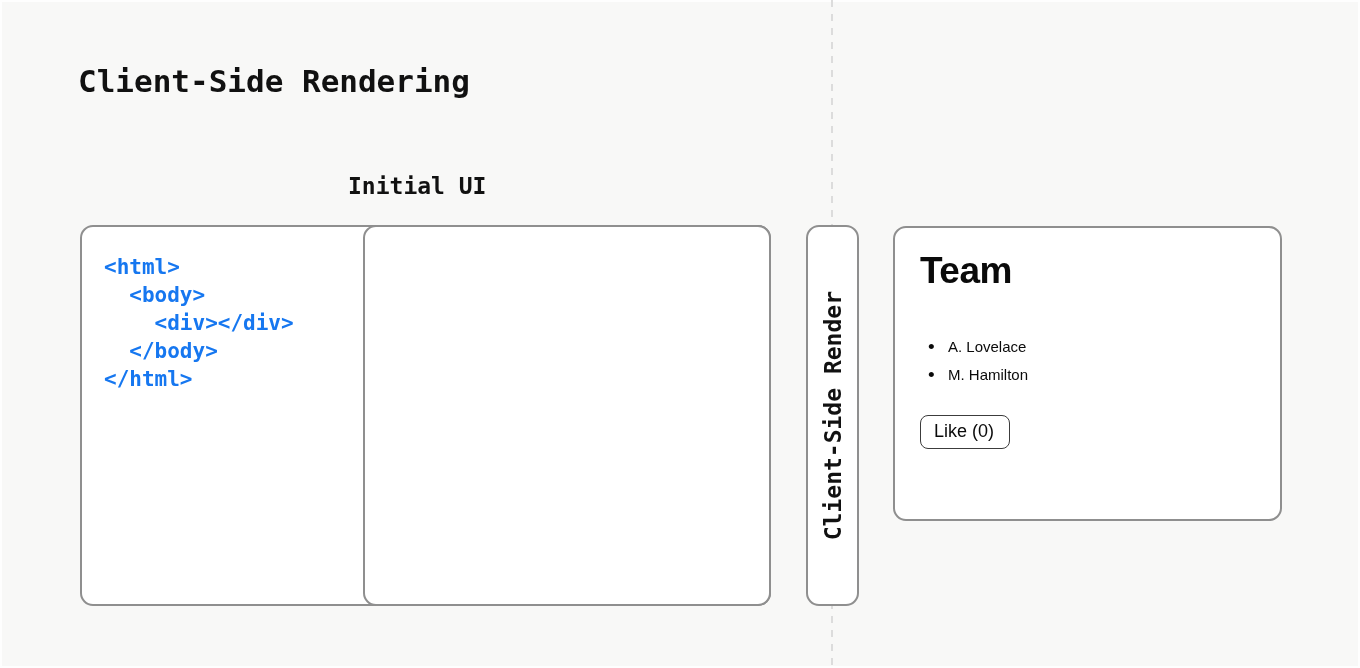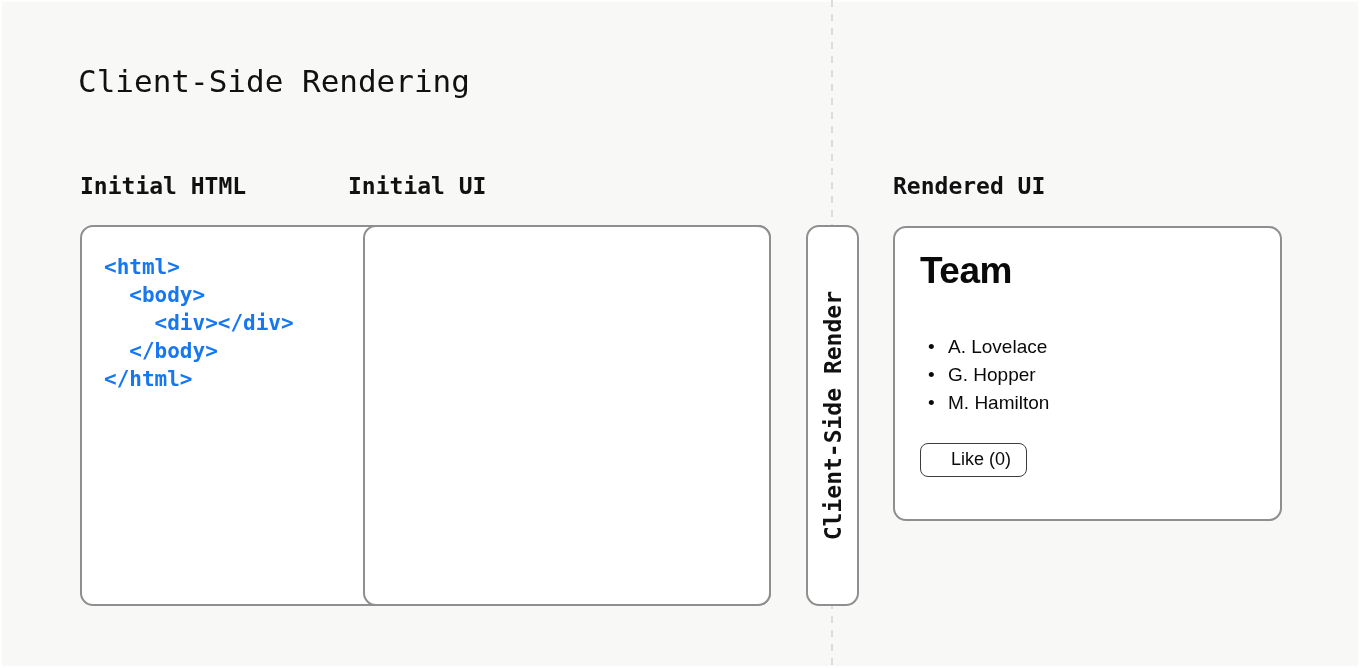--- a/index.html
+++ b/index.html
@@ -24,21 +24,21 @@
     top: 0;
     bottom: 0;
     width: 2px;
     background: repeating-linear-gradient(to bottom, #dcdcdc 0 7px, transparent 7px 14px);
   }
   .page-title {
     position: absolute;
     left: 78px;
     top: 63px;
     font-size: 31px;
-    font-weight: normal;
+    font-weight: bold;
     color: #111111;
     white-space: nowrap;
   }
   .col-label {
     position: absolute;
     top: 173px;
     font-size: 23px;
     font-weight: bold;
     color: #111111;
     white-space: nowrap;
@@ -101,74 +101,71 @@
     line-height: 1.15;
     letter-spacing: -0.5px;
   }
   .rendered-list {
     list-style: none;
     margin-top: 40px;
   }
   .rendered-list li {
     position: relative;
     padding-left: 28px;
-    font-size: 19px;
+    font-size: 15px;
     line-height: 28px;
   }
   .rendered-list li::before {
     content: "\2022";
     position: absolute;
     left: 8px;
     top: 0;
     font-size: 19px;
   }
   .like-button {
     display: inline-block;
     margin-top: 26px;
-    padding: 3px 15px 5px 30px;
+    padding: 3px 15px 5px 13px;
     font-family: "Liberation Sans", sans-serif;
     font-size: 18px;
     line-height: 24px;
     color: #0a0a0a;
     background: #ffffff;
     border: 1.5px solid #3c3c3c;
     border-radius: 8px;
     cursor: pointer;
   }
 </style>
 </head>
 <body>
 
 <div class="canvas" style="background: rgb(248, 248, 247);">
 
   <div class="dashed-divider"></div>
 
   <h1 class="page-title">Client-Side Rendering</h1>
 
-  <div class="col-label html-label">Initial HTML</div>
   <div class="col-label ui-label">Initial UI</div>
-  <div class="col-label rendered-label">Rendered UI</div>
 
   <div class="panel panel-initial-html">
     <div class="code-line ind-0">&lt;html&gt;</div>
     <div class="code-line ind-1">&lt;body&gt;</div>
     <div class="code-line ind-2">&lt;div&gt;&lt;/div&gt;</div>
     <div class="code-line ind-1">&lt;/body&gt;</div>
     <div class="code-line ind-0">&lt;/html&gt;</div>
   </div>
 
   <div class="panel panel-initial-ui"></div>
 
   <div class="panel stage-box">
     <div class="stage-label">Client-Side Render</div>
   </div>
 
   <div class="panel panel-rendered">
     <div class="rendered-heading">Team</div>
     <ul class="rendered-list">
       <li>A. Lovelace</li>
-      <li>G. Hopper</li>
       <li>M. Hamilton</li>
     </ul>
     <button class="like-button">Like (0)</button>
   </div>
 
 </div>
 
 </body></html>

